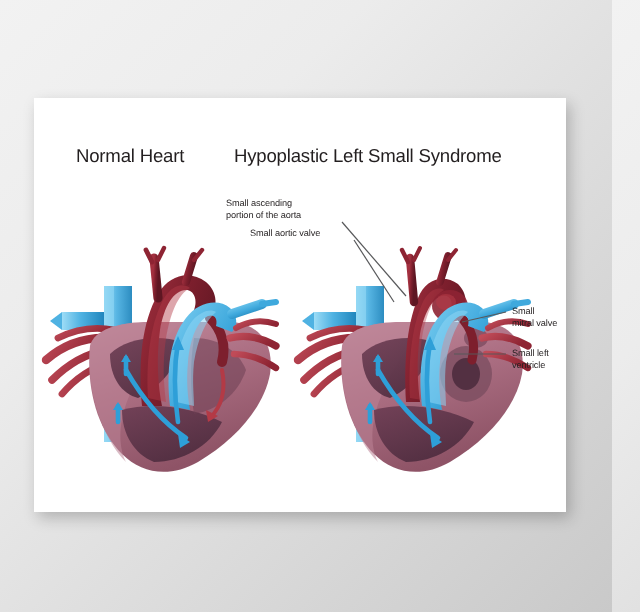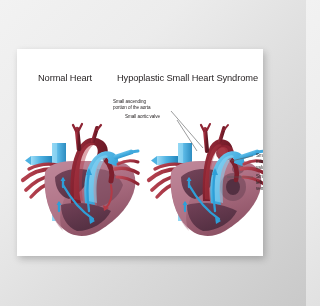--- a/index.html
+++ b/index.html
@@ -13,21 +13,21 @@
     font-family: "Liberation Sans", sans-serif;
     background: linear-gradient(135deg, #f2f2f2 0%, #ececec 30%, #d9d9d9 68%, #c9c9c9 100%);
     position: relative;
   }
 
   
   #poster-sheet {
     position: absolute;
     left: 17px;
     top: 49px;
-    width: 246px;
+    width: 266px;
     height: 207px;
     background: #ffffff;
     box-shadow: 2px 3px 7px rgba(0,0,0,0.22);
     overflow: hidden;
   }
 
   
   .poster-title {
     position: absolute;
     font-size: 9.3px;
@@ -71,21 +71,21 @@
   #heart-hlhs   { left: 128px; }
   .heart-figure svg { display: block; width: 125px; height: 132px; }
 </style>
 </head>
 <body>
 
 <div id="poster-sheet">
 
   <div class="poster-title" id="title-normal">Normal Heart</div>
 
-  <div class="poster-title" id="title-hlhs">Hypoplastic Small Heart Syndrome</div>
+  <div class="poster-title" id="title-hlhs">Hypoplastic Left Small Syndrome</div>
 
   <div class="heart-figure" id="heart-normal">
     <svg viewBox="0 0 125 132" xmlns="http://www.w3.org/2000/svg">
       <defs>
         <linearGradient id="myoA" x1="0" y1="0" x2="0.4" y2="1">
           <stop offset="0%" stop-color="#c48ea0"></stop>
           <stop offset="45%" stop-color="#ad7084"></stop>
           <stop offset="100%" stop-color="#8e5366"></stop>
         </linearGradient>
         <linearGradient id="chamA" x1="0.2" y1="0" x2="0.8" y2="1">

